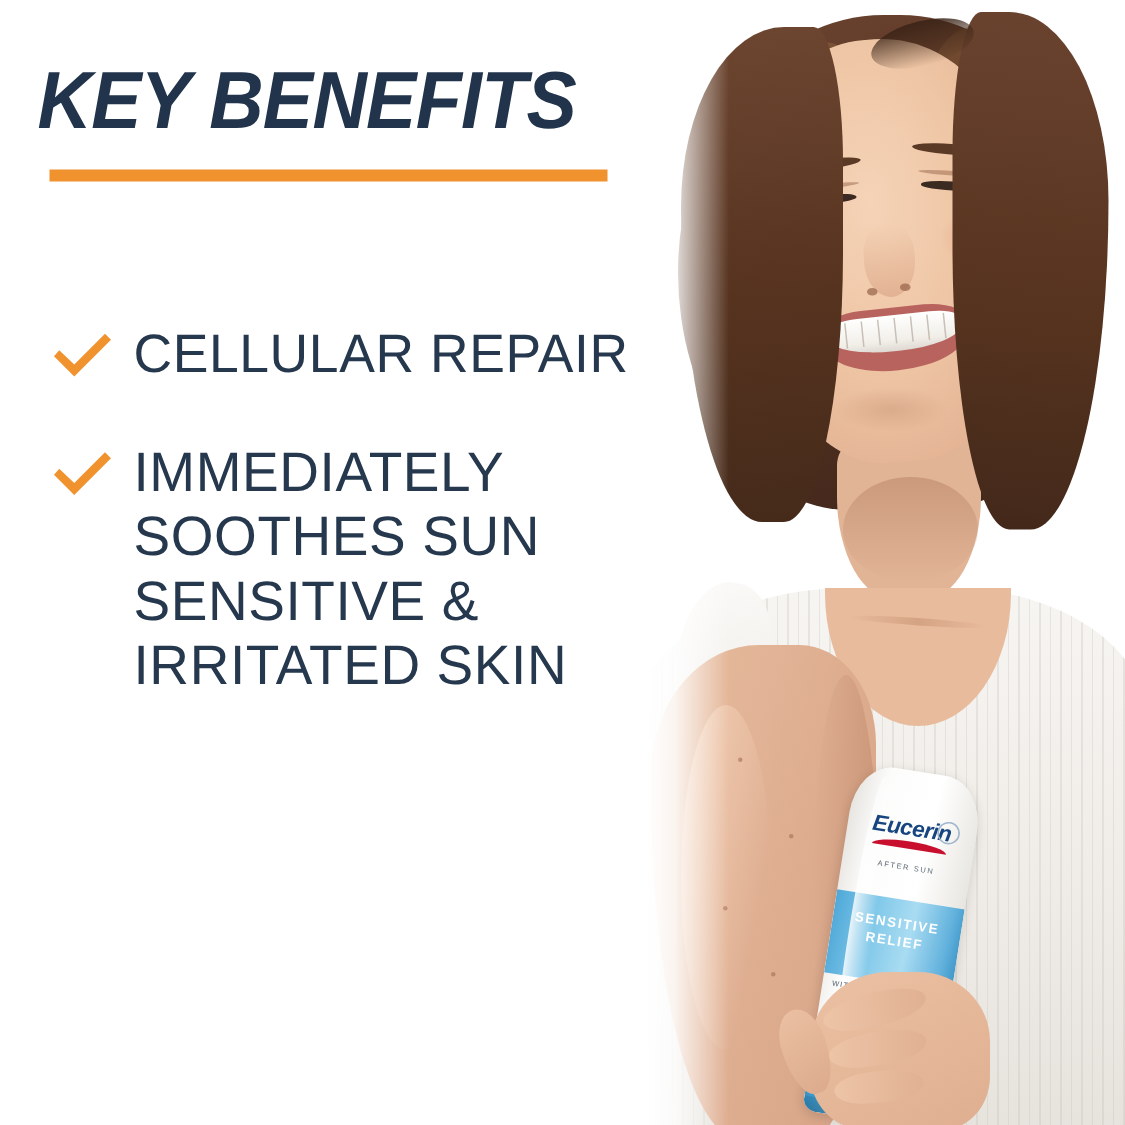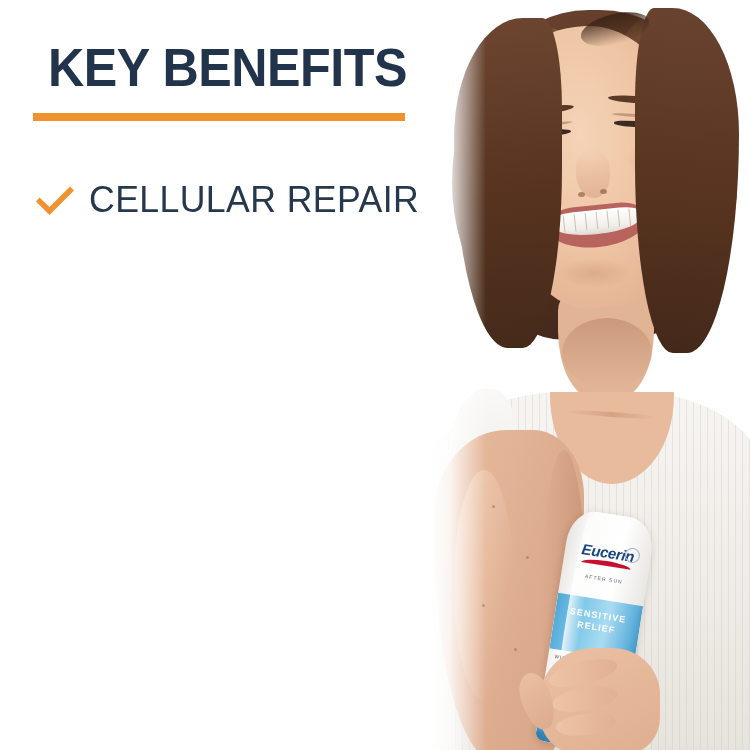--- a/index.html
+++ b/index.html
@@ -12,23 +12,24 @@
     width: 750px;
     height: 750px;
     background: #ffffff;
     overflow: hidden;
     font-family: "Liberation Sans", sans-serif;
   }
 
   
   #header-block {
     position: absolute;
-    left: 48px;
+    left: 25px;
     top: 38px;
     width: 420px;
+    font-style: italic;
   }
   #page-title {
     font-family: "Liberation Sans Narrow", "Liberation Sans", sans-serif;
     font-weight: 700;
     font-size: 54px;
     line-height: 58px;
     letter-spacing: -0.5px;
     color: #22344c;
     transform: scaleX(0.93);
     transform-origin: left center;
@@ -47,20 +48,21 @@
   #benefits-list {
     position: absolute;
     left: 33px;
     top: 178px;
     width: 420px;
   }
   .benefit-item {
     display: flex;
     align-items: flex-start;
     margin-bottom: 14px;
+    margin-top: 36px;
   }
   .check-icon {
     flex: 0 0 auto;
     width: 56px;
     padding-top: 6px;
     display: block;
   }
   .check-icon svg {
     display: block;
   }
@@ -710,16 +712,27 @@
 
     <div class="benefit-item" id="benefit-0">
       <span class="check-icon">
         <svg width="44" height="34" viewBox="0 0 44 34" aria-hidden="true">
           <path d="M3 17.5 L6.5 13.5 L16.5 23 L37 2.5 L41 6.5 L16.5 31 Z" fill="#f0922e"></path>
         </svg>
       </span>
       <span class="benefit-text">CELLULAR REPAIR</span>
     </div>
 
+    <div class="benefit-item" id="benefit-1">
+      <span class="check-icon">
+        <svg width="44" height="34" viewBox="0 0 44 34" aria-hidden="true">
+          <path d="M3 17.5 L6.5 13.5 L16.5 23 L37 2.5 L41 6.5 L16.5 31 Z" fill="#f0922e"></path>
+        </svg>
+      </span>
+      <span class="benefit-text">IMMEDIATELY
+SOOTHES SUN
+SENSITIVE &amp;
+IRRITATED SKIN</span>
+    </div>
 
 
   </div>
 </div>
 
 </body></html>

